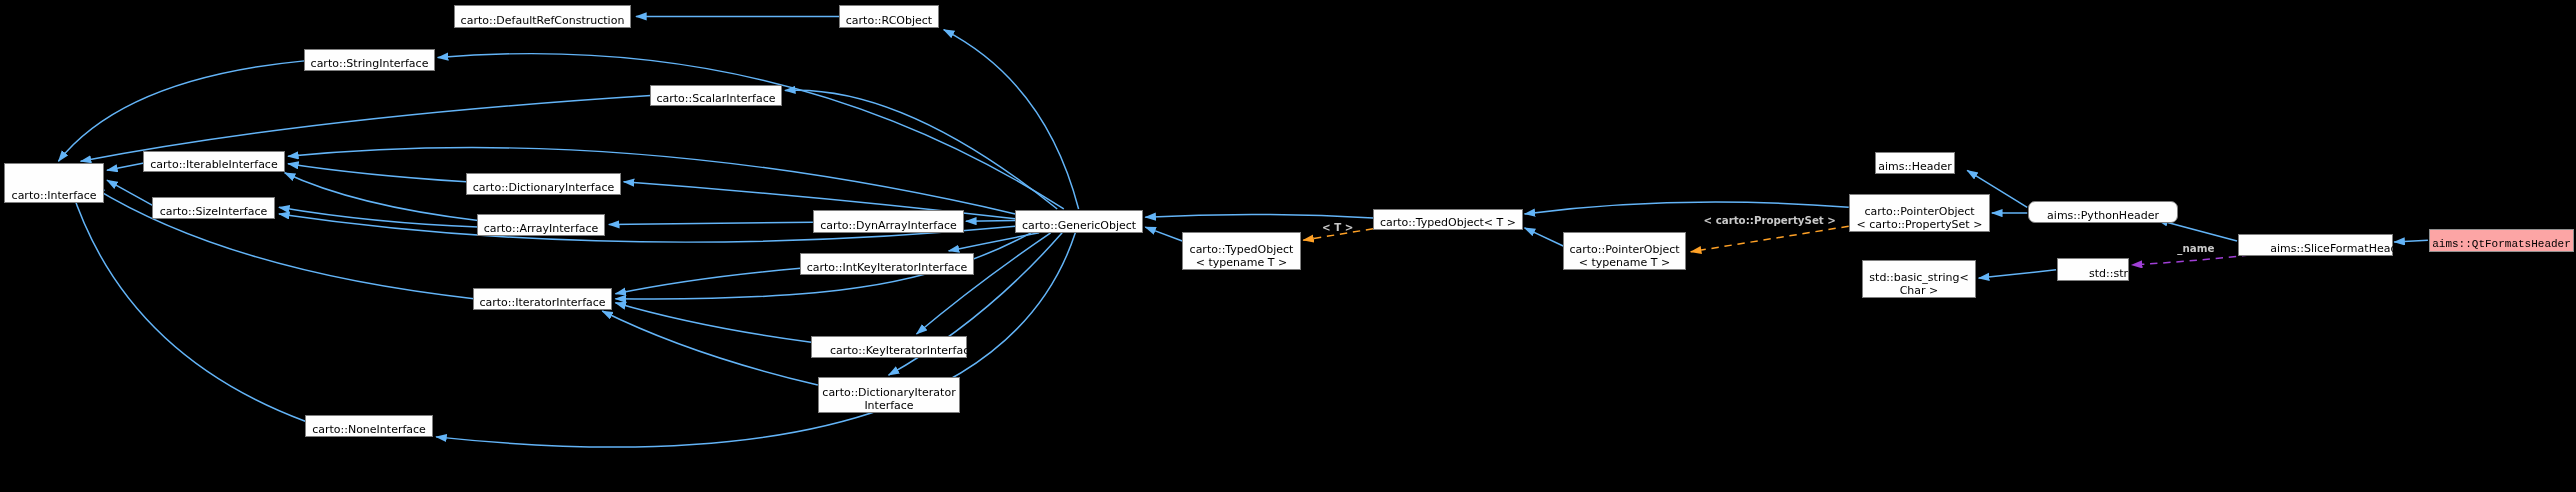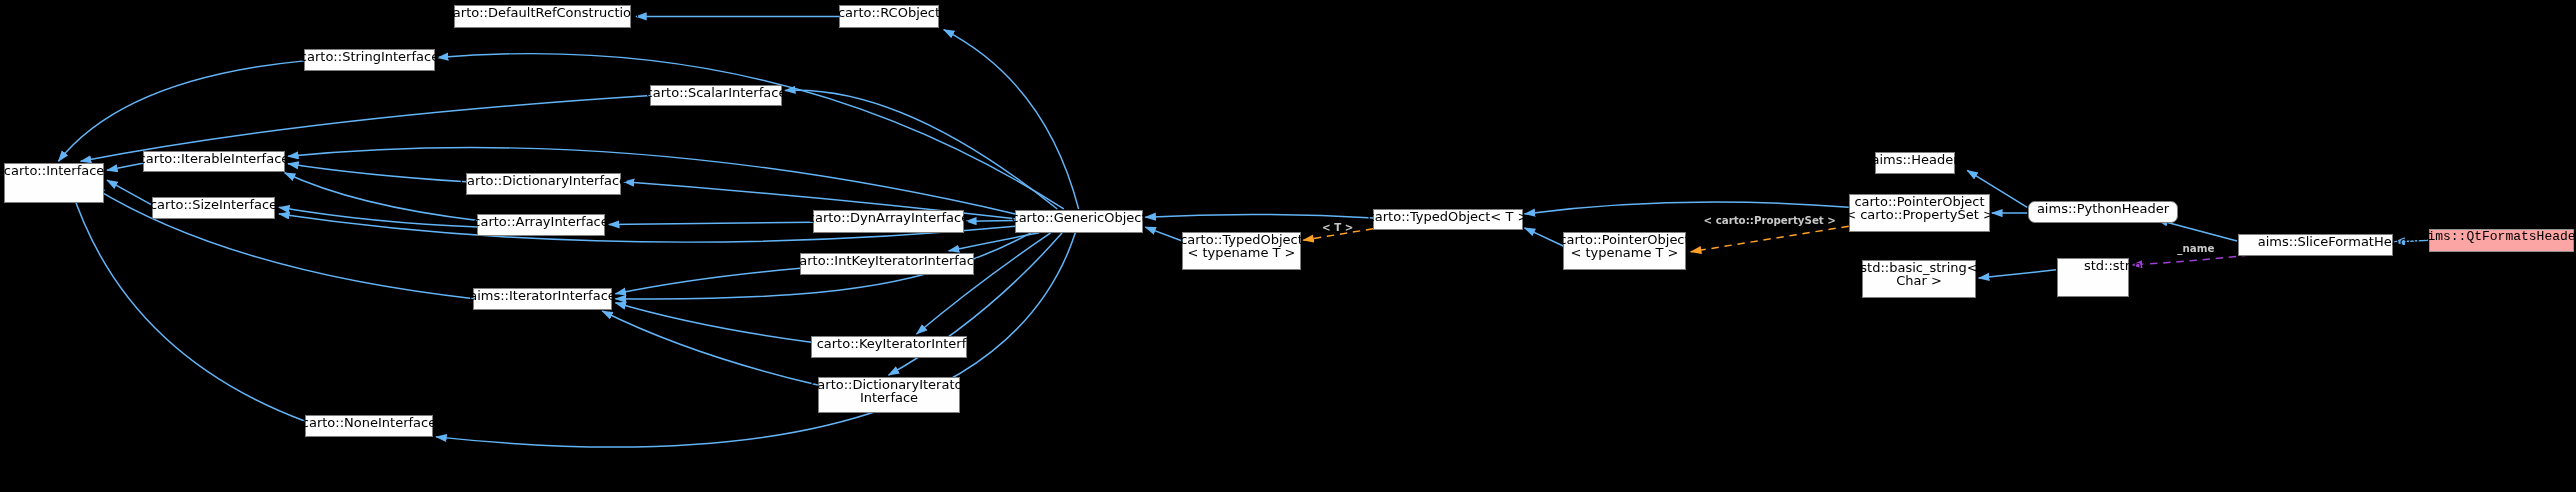--- a/index.html
+++ b/index.html
@@ -1,22 +1,22 @@
 <!DOCTYPE html>
 <html style="font-size:13px"><head>
 <meta charset="utf-8">
 <style>
   html,body{margin:0;padding:0;background:#000;}
   #canvas{position:relative;width:2576px;height:492px;background:#000;overflow:hidden;
           font-family:"DejaVu Sans","Liberation Sans",sans-serif;}
   #edges{position:absolute;left:0;top:0;}
   .node{position:absolute;box-sizing:border-box;display:flex;flex-direction:column;
-        align-items:center;justify-content:flex-start;text-align:center;
+        align-items:center;justify-content:flex-end;text-align:center;
         background:#fefefe;border:1.6px solid #7f7f7f;color:#000;
-        font-size:13px;line-height:13px;white-space:nowrap;cursor:pointer;}
+        font-size:11px;line-height:13px;white-space:nowrap;cursor:pointer;}
   .node.highlight{background:#fca5a5;border-color:#8f8f8f;cursor:default;font-family:Liberation Mono, monospace;}
   .edge{fill:none;stroke-width:1.8px;}
   .edge.blue{stroke:#63b4f7;}
   .edge.orange{stroke:#ffa126;stroke-dasharray:9 7;}
   .edge.purple{stroke:#a03fd6;stroke-dasharray:9 7;}
   .edge-label{font-family:"DejaVu Sans","Liberation Sans",sans-serif;
               font-size:12.5px;font-weight:bold;fill:#c8c8c8;text-anchor:middle;}
 </style>
 </head>
 <body>
@@ -111,21 +111,21 @@
       <div class="node" style="left: 813px; top: 210px; width: 151px; height: 23px;">
         <span>carto::DynArrayInterface</span>
       </div>
       <div class="node" style="left: 1015px; top: 210px; width: 128px; height: 23px;">
         <span>carto::GenericObject</span>
       </div>
       <div class="node" style="left: 800px; top: 253px; width: 174px; height: 22px;">
         <span>carto::IntKeyIteratorInterface</span>
       </div>
       <div class="node" style="left: 473px; top: 288px; width: 139px; height: 22px;">
-        <span>aims::IteratorInterface</span>
+        <span>carto::IteratorInterface</span>
       </div>
       <div class="node" style="left: 811px; top: 336px; width: 156px; height: 22px; padding-left: 28px;">
         <span>carto::KeyIteratorInterface</span>
       </div>
       <div class="node" style="left: 818px; top: 377px; width: 142px; height: 36px;">
         <span>carto::DictionaryIterator</span>
         <span>Interface</span>
       </div>
       <div class="node" style="left: 305px; top: 415px; width: 128px; height: 22px;">
         <span>carto::NoneInterface</span>
@@ -148,21 +148,21 @@
       <div class="node" style="left: 1875px; top: 152px; width: 80px; height: 22px;">
         <span>aims::Header</span>
       </div>
       <div class="node" style="left: 1862px; top: 260px; width: 114px; height: 38px;">
         <span>std::basic_string&lt;</span>
         <span>Char &gt;</span>
       </div>
       <div class="node" style="left: 2028px; top: 201px; width: 150px; height: 22px; border-radius: 7px;">
         <span>aims::PythonHeader</span>
       </div>
-      <div class="node" style="left: 2057px; top: 258px; width: 72px; height: 39px; padding-left: 48px;">
+      <div class="node" style="left: 2057px; top: 258px; width: 72px; height: 23px; padding-left: 48px;">
         <span>std::string</span>
       </div>
       <div class="node" style="left: 2238px; top: 234px; width: 155px; height: 22px; padding-left: 48px;">
         <span>aims::SliceFormatHeader</span>
       </div>
       <div class="node highlight" style="left: 2429px; top: 229px; width: 145px; height: 23px;">
         <span>aims::QtFormatsHeader</span>
       </div>
     </div>
 </div>

